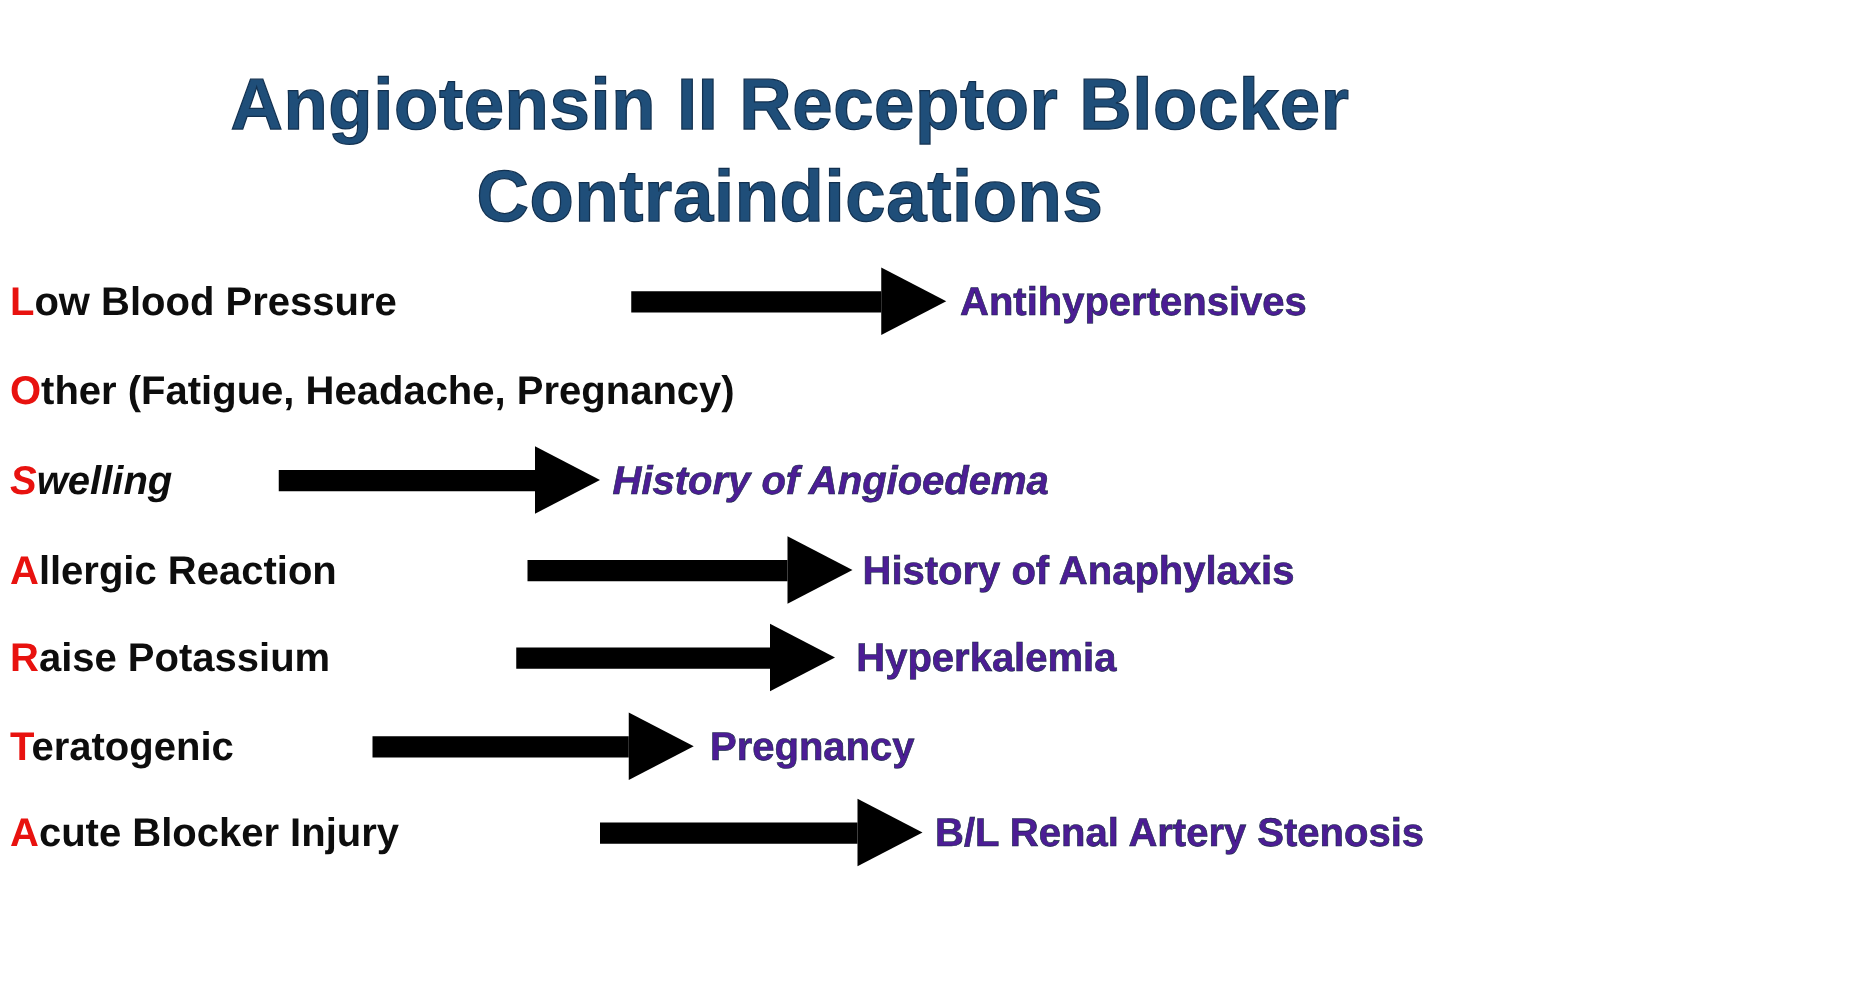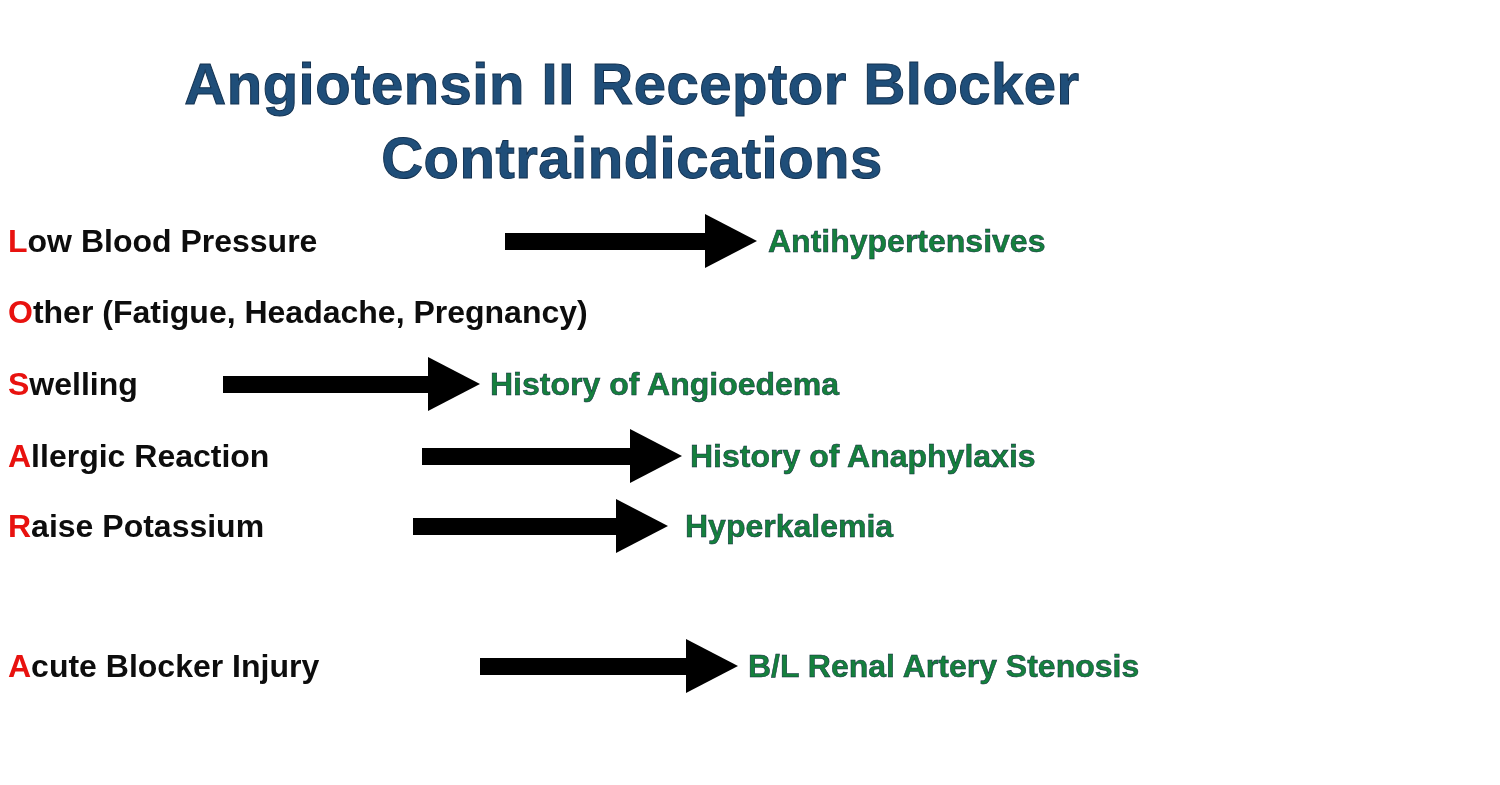--- a/index.html
+++ b/index.html
@@ -37,21 +37,21 @@
     font-size: 32px;
     line-height: 58px;
     white-space: nowrap;
     color: #0D0D0D;
   }
   .letter { color: #E8120F; }
   .rest   { color: #0D0D0D; }
   .target {
     position: absolute;
     top: 0;
-    color: #15803d;
+    color: #4c1d95;
     -webkit-text-stroke: 0.5px #10243D;
   }
   .arrow {
     position: absolute;
     top: 0;
     height: 58px;
     display: flex;
     align-items: center;
   }
   .arrow .shaft {
@@ -62,21 +62,21 @@
   .arrow .head {
     width: 0;
     height: 0;
     border-left: 52px solid #000000;
     border-top: 27px solid transparent;
     border-bottom: 27px solid transparent;
   }
   
   .r1 { top: 212px; }
   .r2 { top: 283px; }
-  .r3 { top: 355px; }
+  .r3 { top: 355px; font-style: italic; }
   .r4 { top: 427px; }
   .r5 { top: 497px; }
   .r6 { top: 568px; }
   .r7 { top: 637px; }
   .r8 { top: 708px; }
   .r1 .arrow { left: 497px;  width: 252px; }
   .r1 .target { left: 760px; }
   .r3 .arrow { left: 215px;  width: 257px; }
   .r3 .target { left: 482px; }
   .r4 .arrow { left: 414px;  width: 260px; }
@@ -131,20 +131,28 @@
 
   <div class="row r5">
     <span class="letter">R</span><span class="rest">aise Potassium</span>
     <span class="arrow">
         <span class="shaft"></span>
         <span class="head"></span>
       </span>
     <span class="target">Hyperkalemia</span>
   </div>
 
+  <div class="row r6">
+    <span class="letter">T</span><span class="rest">eratogenic</span>
+    <span class="arrow">
+        <span class="shaft"></span>
+        <span class="head"></span>
+      </span>
+    <span class="target">Pregnancy</span>
+  </div>
 
   <div class="row r7">
     <span class="letter">A</span><span class="rest">cute Blocker Injury</span>
     <span class="arrow">
         <span class="shaft"></span>
         <span class="head"></span>
       </span>
     <span class="target">B/L Renal Artery Stenosis</span>
   </div>
 

